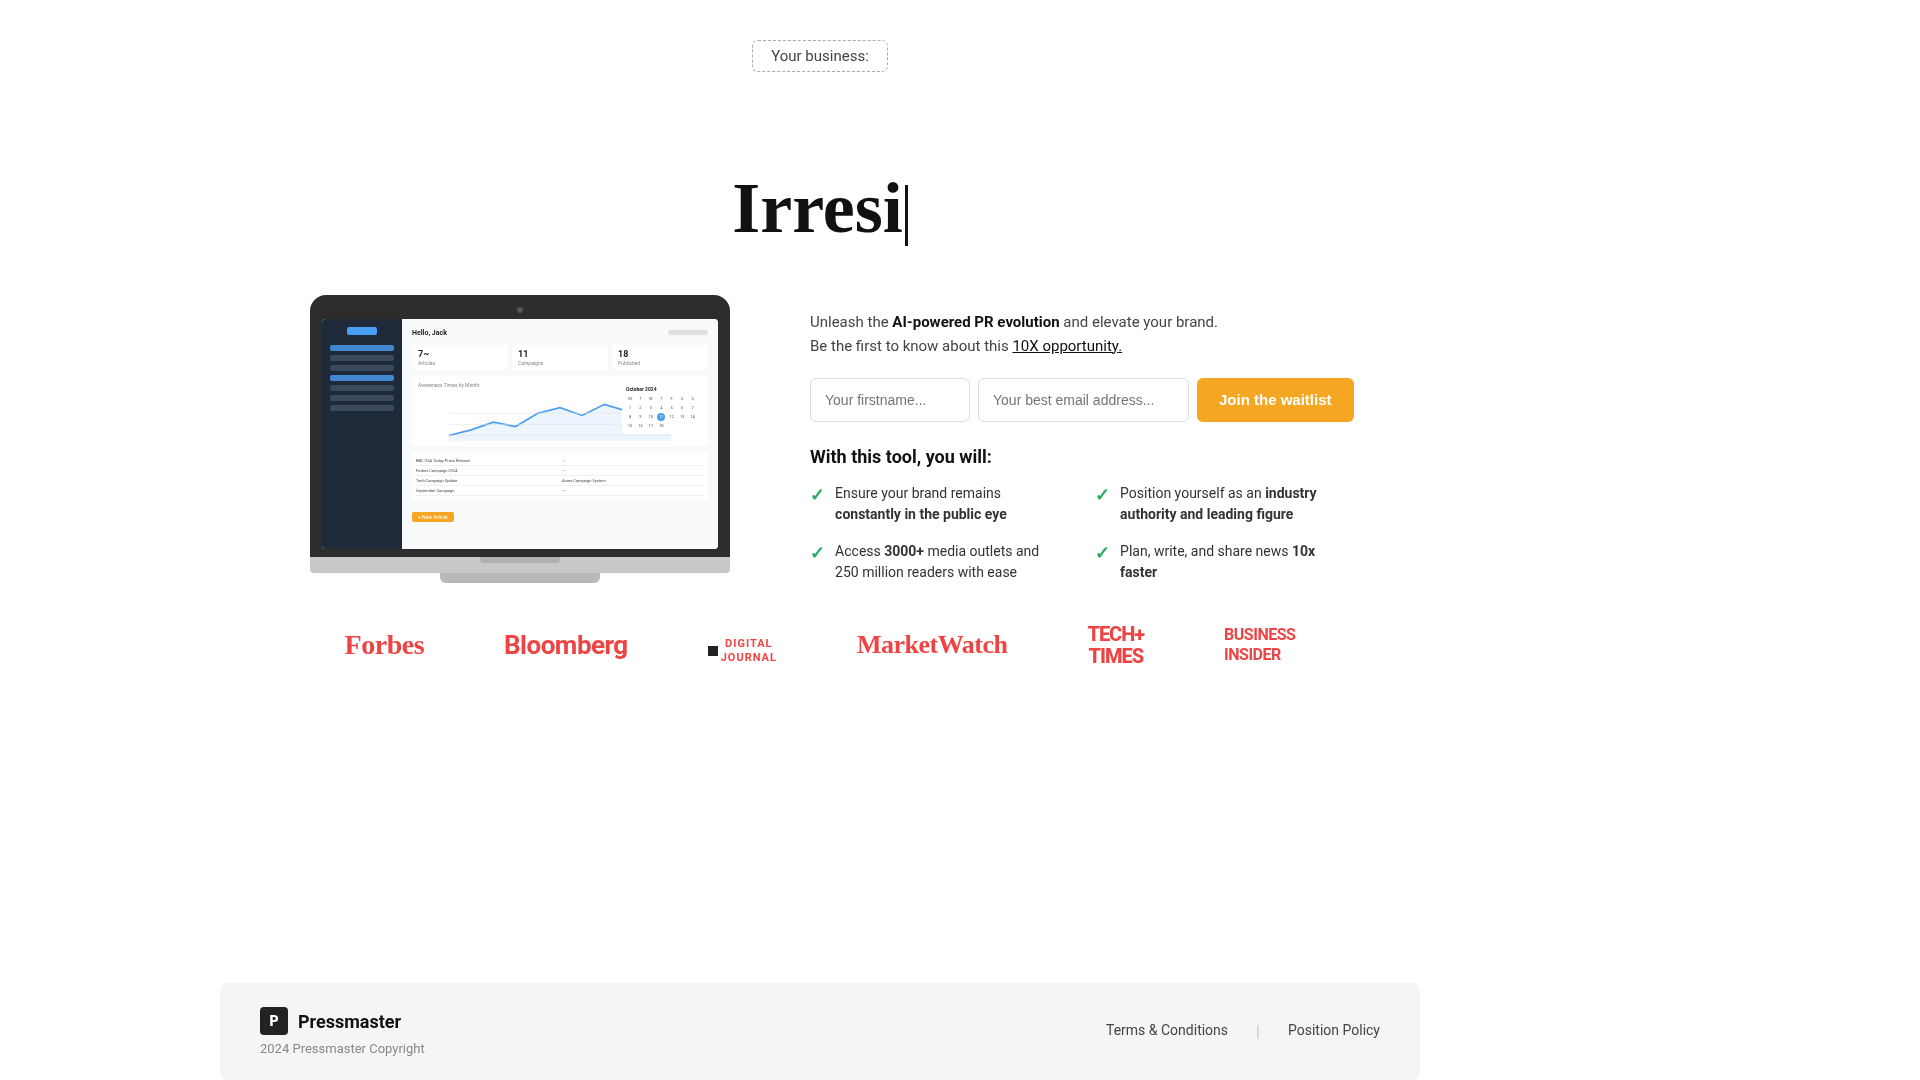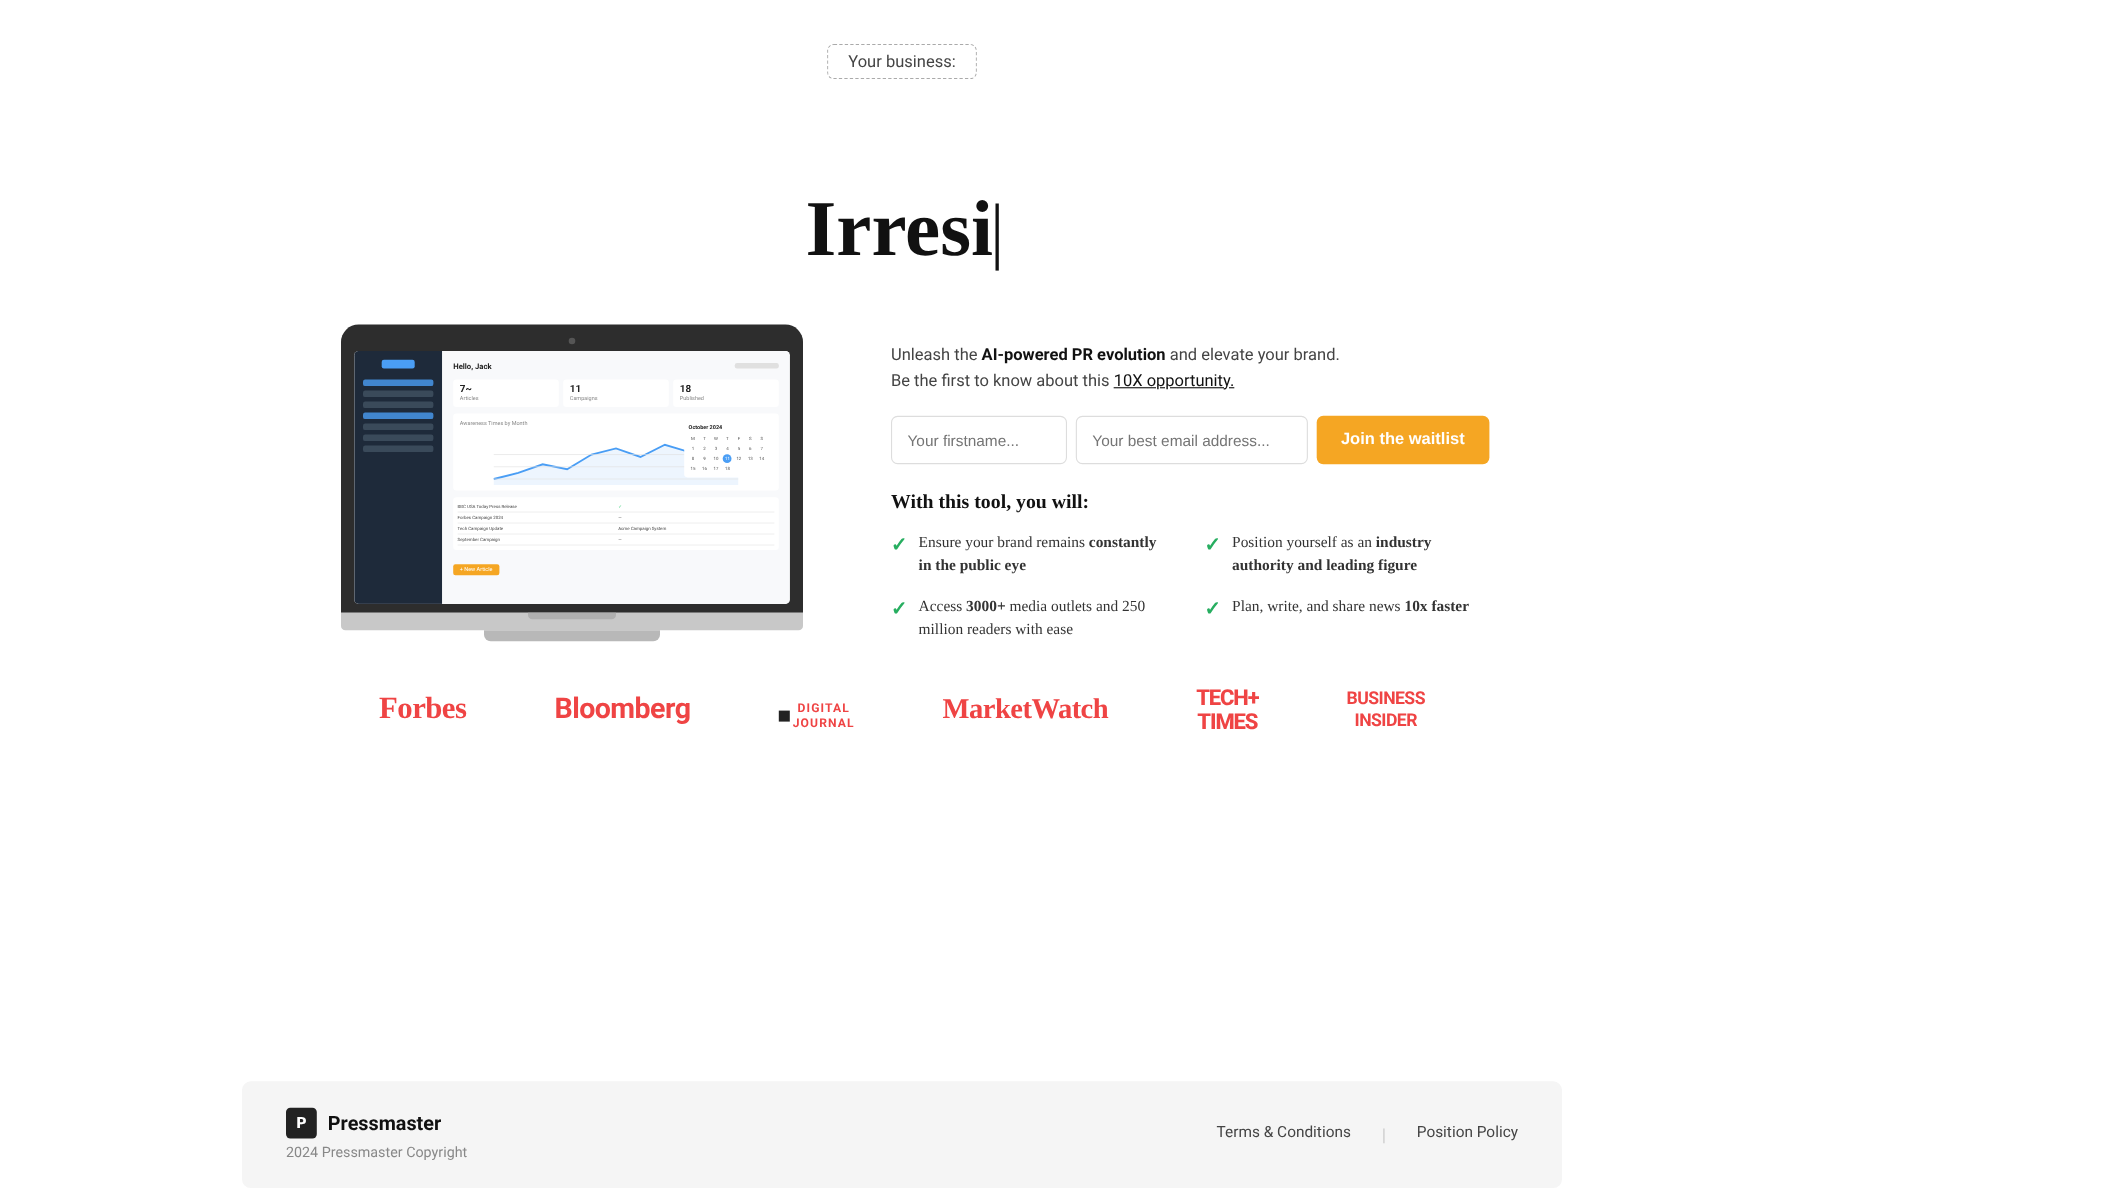--- a/index.html
+++ b/index.html
@@ -372,21 +372,20 @@
       border-radius: 6px;
       padding: 0 22px;
       font-size: 15px;
       font-weight: 600;
       cursor: pointer;
       white-space: nowrap;
     }
 
     .features-section {
       margin-top: 4px;
-      font-family: Liberation Serif, serif;
     }
 
     .features-title {
       font-size: 18px;
       font-weight: 700;
       color: #111;
       margin-bottom: 16px;
       text-align: left;
     }
 
@@ -485,21 +484,21 @@
       font-size: 20px;
       font-weight: 800;
       text-transform: uppercase;
       letter-spacing: -1px;
     }
 
     .logo-item.business-insider {
       font-size: 16px;
       font-weight: 700;
       line-height: 1.2;
-      text-align: center;
+      text-align: left;
     }
 
     
     .footer {
       width: 100%;
       max-width: 1200px;
       margin: 60px auto 0;
       background: #f5f5f5;
       border-radius: 8px;
       padding: 24px 40px;

